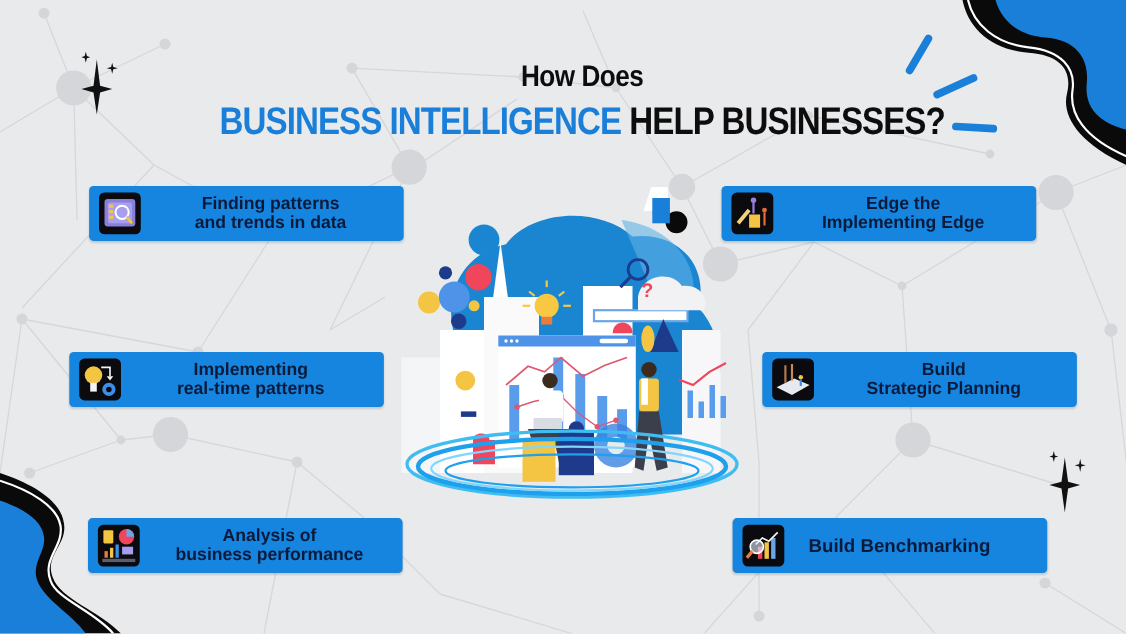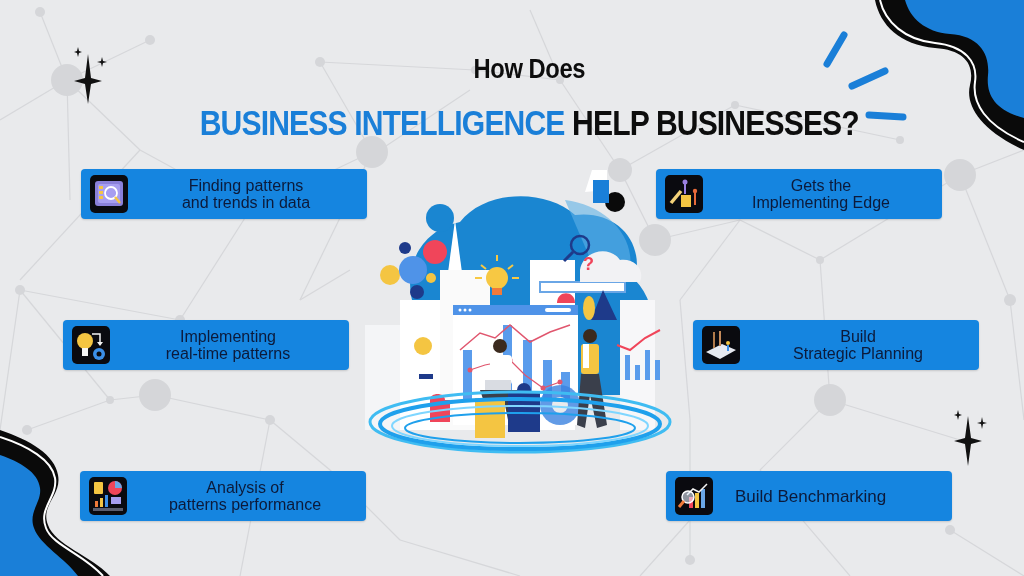--- a/index.html
+++ b/index.html
@@ -11,21 +11,21 @@
   }
   .canvas { position: absolute; left: 0; top: 0; width: 1024px; height: 576px; overflow: hidden; }
   svg.bg { position: absolute; left: 0; top: 0; }
 
   .title-block { position: absolute; left: 0; top: 54px; width: 1024px; text-align: center; padding-left: 34px; }
   .title-line1 {
     font-family: "Liberation Sans", sans-serif;
     font-weight: 700; font-size: 27px; color: #0d0d0d;
     letter-spacing: -0.5px; transform: scaleX(0.88); display: inline-block;
   }
-  .title-line2-wrap { margin-top: 18px; }
+  .title-line2-wrap { margin-top: 6px; }
   .title-line2 {
     display: inline-block; font-weight: 700; font-size: 35px;
     letter-spacing: -1px; transform: scaleX(0.86); white-space: nowrap;
   }
   .title-accent { color: #1a7fd8; }
   .title-dark { color: #0d0d0d; }
 
   .card {
     position: absolute; width: 286px; height: 50px;
     background: #1585e0; border-radius: 4px;
@@ -33,21 +33,21 @@
     box-shadow: 0 1px 2px rgba(0,0,0,0.15);
   }
   .card-icon {
     position: absolute; left: 9px; top: 6px; width: 38px; height: 38px;
     background: #0a0a0f; border-radius: 5px; overflow: hidden;
   }
   .card-icon svg { width: 38px; height: 38px; display: block; }
   .card-text {
     position: absolute; left: 50px; right: 6px; top: 0; bottom: 0;
     display: flex; flex-direction: column; justify-content: center; align-items: center;
-    color: #0c1a3a; font-weight: 400; font-size: 16px; line-height: 17px;
+    color: #0c1a3a; font-weight: 700; font-size: 16px; line-height: 17px;
     text-align: center;
   }
   .card-text span { display: block; }
   .card-text.single { align-items: flex-start; padding-left: 19px; font-size: 17px; }
 
   .hero { position: absolute; left: 345px; top: 160px; width: 335px; height: 300px; }
 </style>
 </head>
 <body>
 
@@ -300,21 +300,21 @@
       <svg viewBox="0 0 38 38">
         <rect x="16" y="20" width="10" height="12" fill="#f4c542"></rect>
         <circle cx="20" cy="7" r="2.5" fill="#9a7fe0"></circle>
         <line x1="20" y1="9" x2="20" y2="19" stroke="#9a7fe0" stroke-width="2"></line>
         <line x1="6" y1="28" x2="16" y2="16" stroke="#f4d27a" stroke-width="3.5"></line>
         <circle cx="30" cy="16" r="2.2" fill="#e86a3a"></circle>
         <line x1="30" y1="18" x2="30" y2="30" stroke="#e86a3a" stroke-width="2"></line>
       </svg>
     </div>
     <div class="card-text">
-      <span>Gets the</span>
+      <span>Edge the</span>
       <span>Implementing Edge</span>
     </div>
   </div>
 
   <div class="card" style="left:34px; top:320px;margin-left:29px;">
     <div class="card-icon">
       <svg viewBox="0 0 38 38">
         <circle cx="13" cy="15" r="8" fill="#f4c542"></circle>
         <rect x="10" y="22" width="6" height="8" fill="#f5f5f5"></rect>
         <path d="M20,8 L28,8 L28,16" fill="none" stroke="#f5f5f5" stroke-width="1.5"></path>
@@ -353,21 +353,21 @@
         <path d="M26,11 L26,4 A7,7 0 0 1 33,11 Z" fill="#6aa6e6"></path>
         <rect x="6" y="24" width="3" height="6" fill="#f07a3a"></rect>
           <rect x="11" y="21" width="3" height="9" fill="#f4c542"></rect>
           <rect x="16" y="18" width="3" height="12" fill="#3b8fe8"></rect>
         <rect x="22" y="20" width="10" height="7" fill="#a79ef0"></rect>
         <rect x="4" y="31" width="30" height="3" fill="#5a5d6e"></rect>
       </svg>
     </div>
     <div class="card-text">
       <span>Analysis of</span>
-      <span>patterns performance</span>
+      <span>business performance</span>
     </div>
   </div>
 
   <div class="card" style="left:656px; top:471px;margin-left:10px;">
     <div class="card-icon">
       <svg viewBox="0 0 38 38">
         <rect x="14" y="20" width="4" height="11" fill="#f0455a"></rect>
         <rect x="20" y="16" width="4" height="15" fill="#f4c542"></rect>
         <rect x="26" y="12" width="4" height="19" fill="#6aa6e6"></rect>
         <polyline points="12,18 18,12 24,15 32,7" fill="none" stroke="#f5f5f5" stroke-width="1.5"></polyline>

